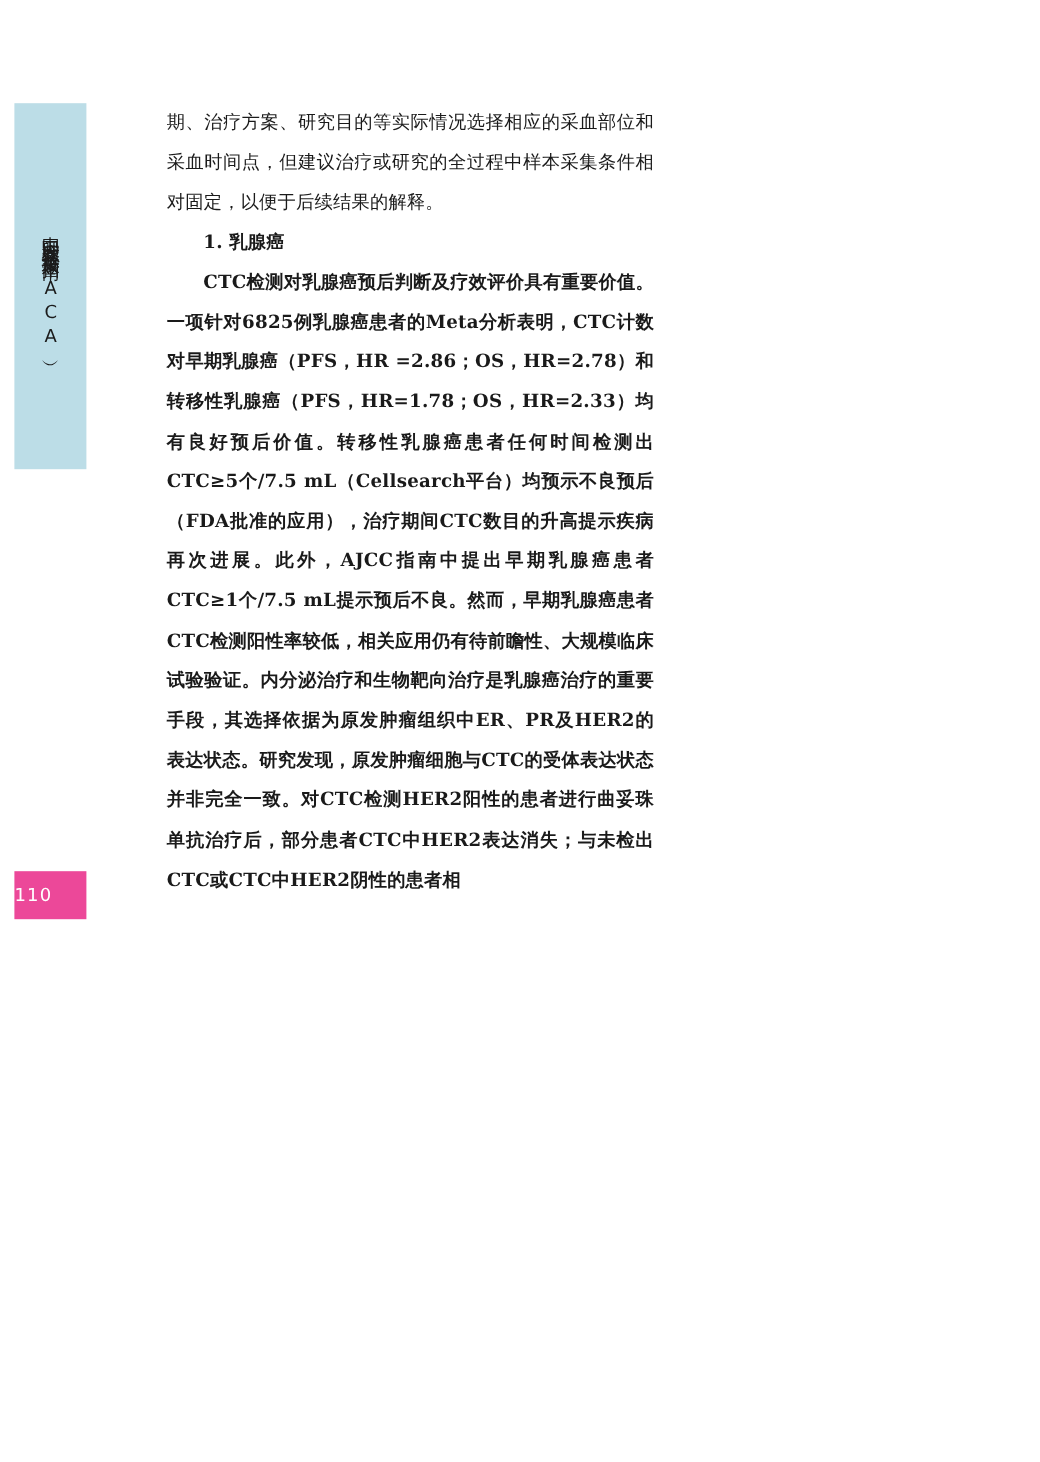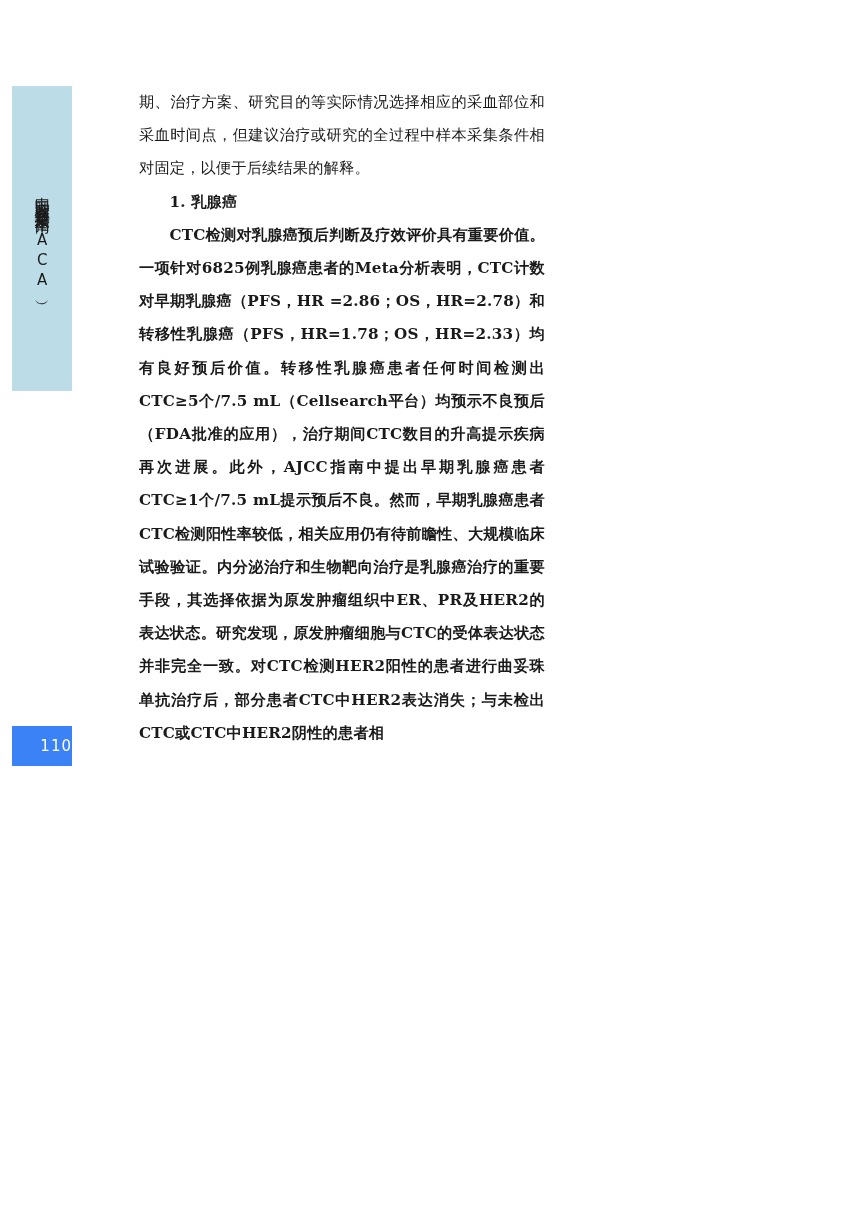--- a/index.html
+++ b/index.html
@@ -38,24 +38,24 @@
     white-space: nowrap;
   }
 
   
   #page-number-block {
     position: absolute;
     left: 12px;
     top: 726px;
     width: 60px;
     height: 40px;
-    background: #3b82f6;
+    background: #ec4899;
     display: flex;
     align-items: center;
-    justify-content: flex-end;
+    justify-content: flex-start;
   }
   #page-number-block .pnum {
     font-family: "DejaVu Sans", sans-serif;
     font-size: 15px;
     color: #ffffff;
     letter-spacing: 1px;
   }
 
   
   #text-column {

